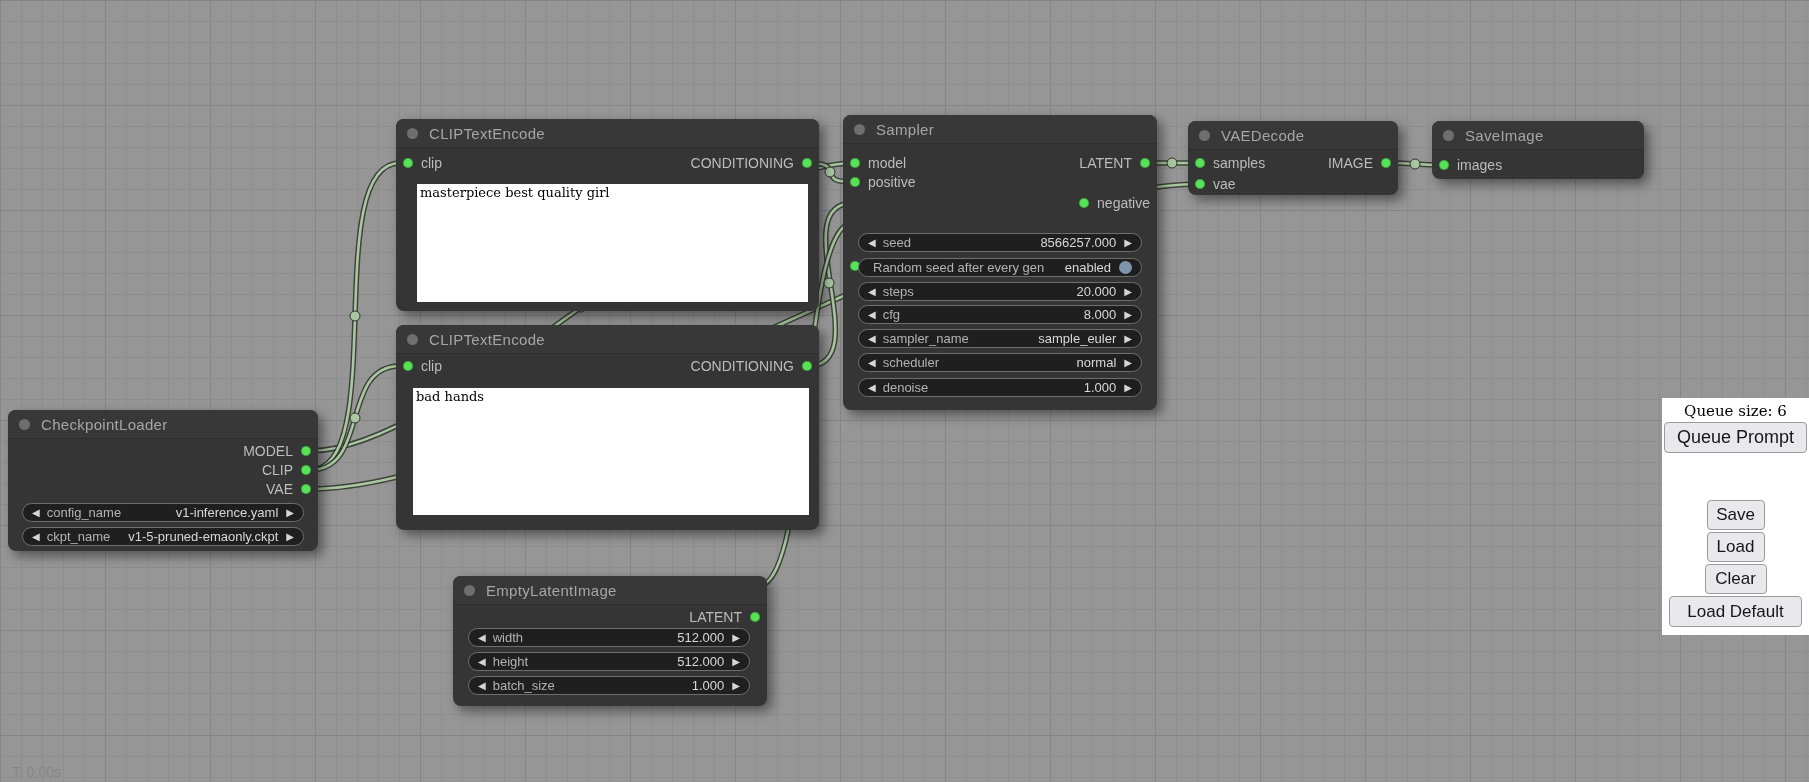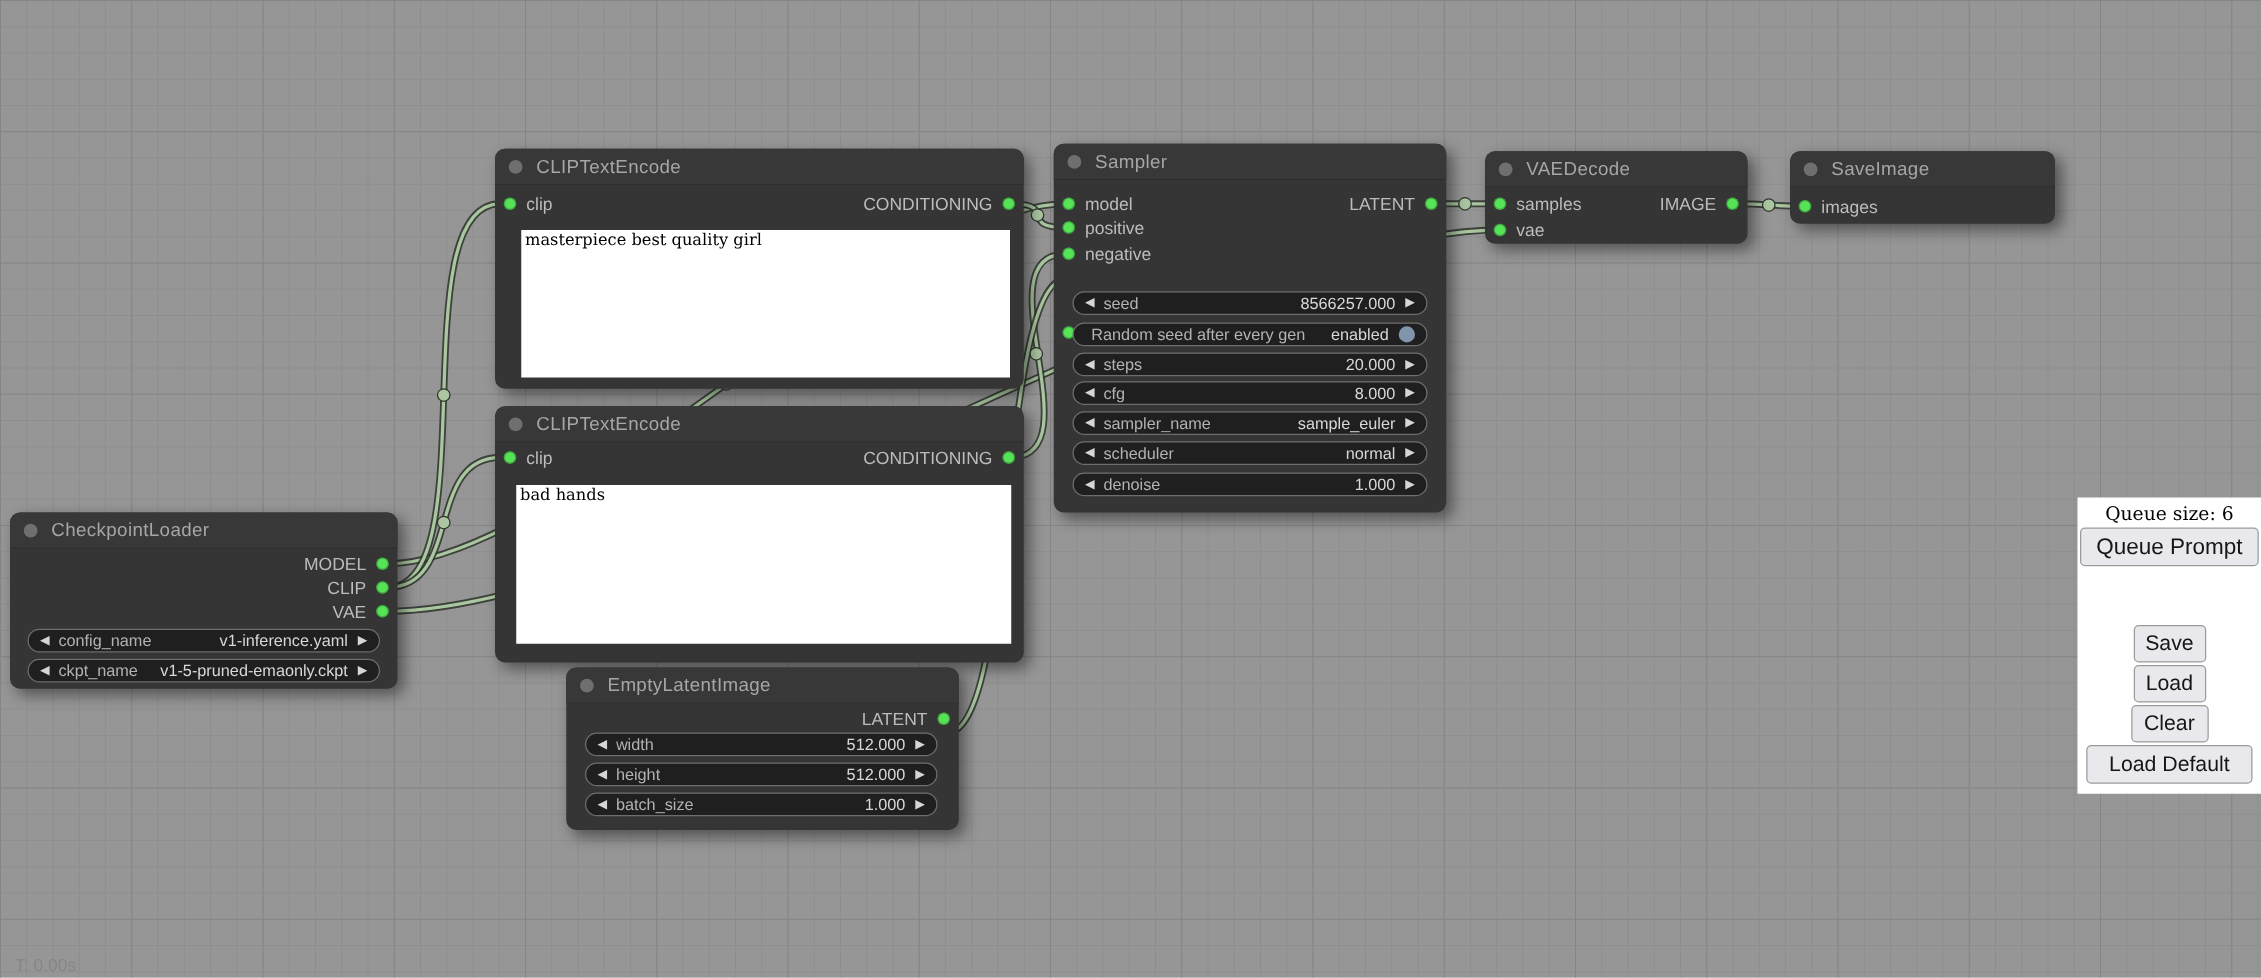--- a/index.html
+++ b/index.html
@@ -173,21 +173,21 @@
       <span class="warr">▶</span>
     </div>
     <div class="widget" style="left:14px;top:117px;width:282px;">
       <span class="warr">◀</span>
       <span class="wlabel">ckpt_name</span>
       <span class="wvalue">v1-5-pruned-emaonly.ckpt</span>
       <span class="warr">▶</span>
     </div>
   </div>
 
-  <div class="node" style="left:453px;top:534px;width:314px;height:130px;">
+  <div class="node" style="left:453px;top:576px;width:314px;height:130px;">
     <div class="title">
       <span class="tdot"></span>
       <span>EmptyLatentImage</span>
     </div>
     <div class="iorow" style="top:31px;justify-content:flex-end;">
       <span class="port">
           <span>LATENT</span>
           <span class="pdot"></span>
         </span>
     </div>
@@ -225,21 +225,21 @@
           <span>LATENT</span>
           <span class="pdot"></span>
         </span>
     </div>
     <div class="iorow" style="top:57px;">
       <span class="port">
           <span class="pdot"></span>
           <span>positive</span>
         </span>
     </div>
-    <div class="iorow" style="top:78px;">
+    <div class="iorow" style="top:78px;justify-content:flex-end;">
       <span class="port">
           <span class="pdot"></span>
           <span>negative</span>
         </span>
     </div>
     <div class="iorow" style="top:114px;margin-top:27px;">
       <span class="port">
           <span class="pdot"></span>
           <span>latent_image</span>
         </span>

